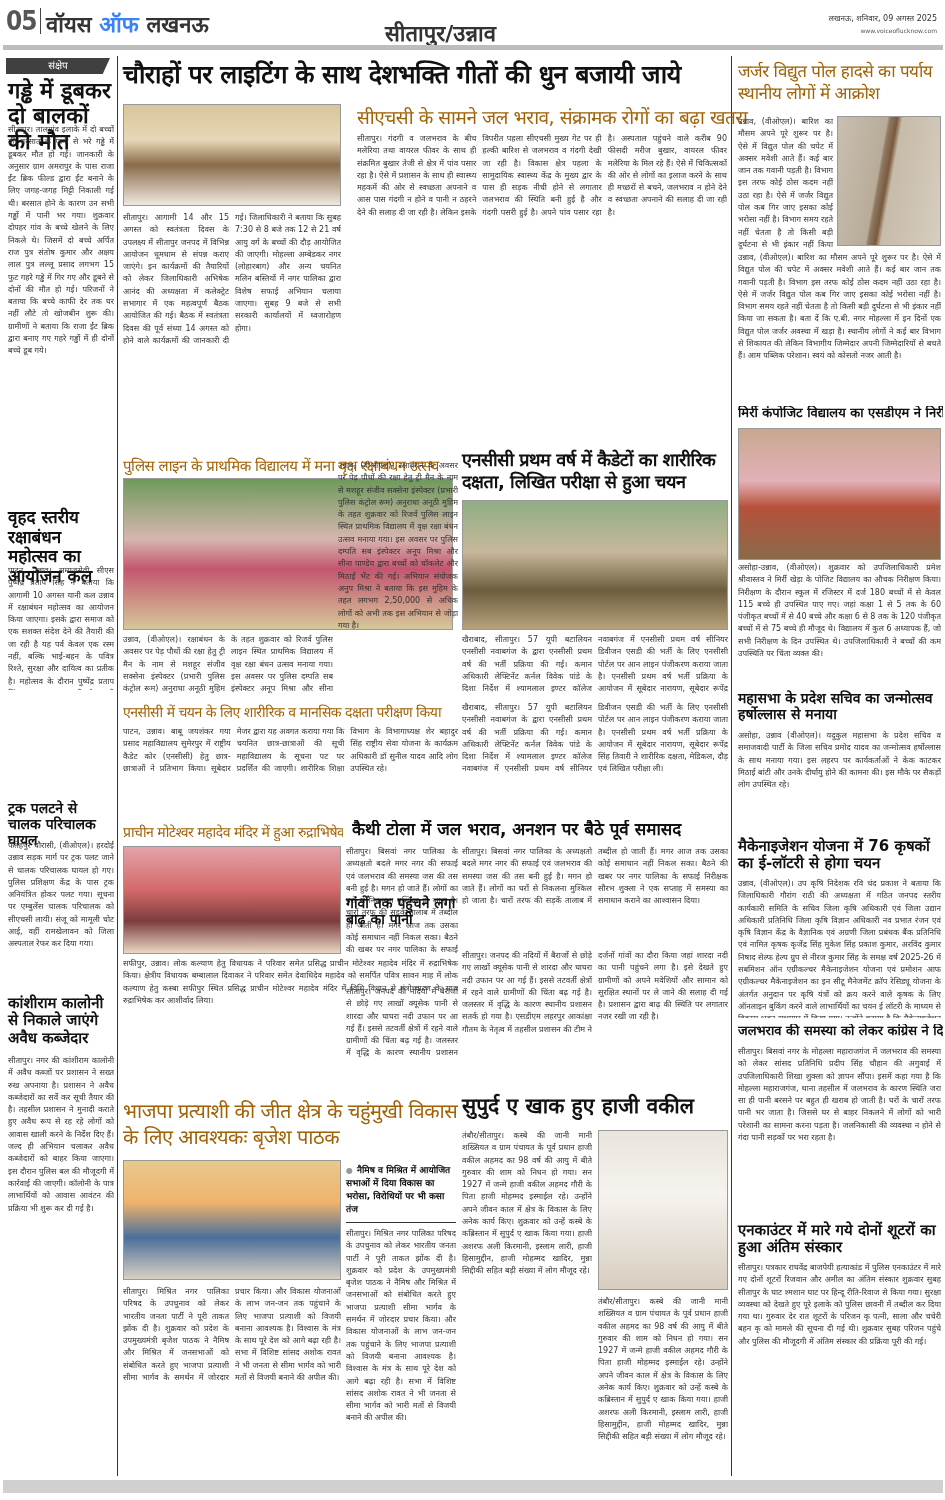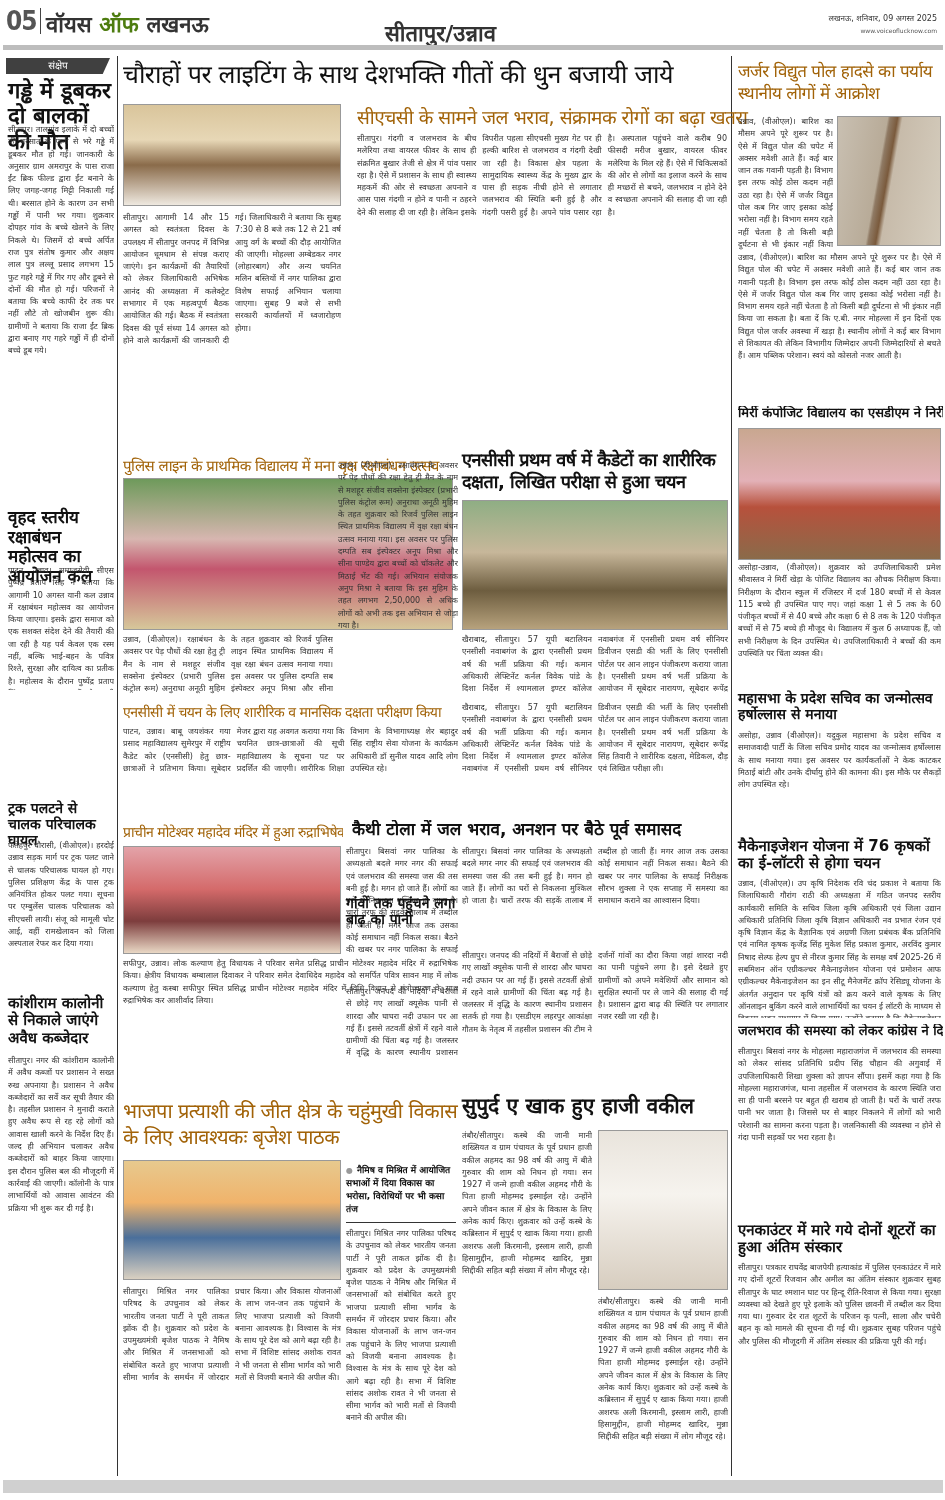--- a/index.html
+++ b/index.html
@@ -2,30 +2,30 @@
 <html><head>
 <meta charset="utf-8">
 <style>
 *{box-sizing:border-box;margin:0;padding:0}
 body{width:945px;height:1500px;background:#fff;font-family:"DejaVu Sans",sans-serif;color:#222;position:relative;overflow:hidden}
 .abs{position:absolute}
 .mast{left:0;top:0;width:945px;height:40px}
 .pgno{left:6px;top:6px;font:bold 26px "DejaVu Sans Condensed","DejaVu Sans",sans-serif;color:#555;letter-spacing:-1px}
 .mastsep{left:40px;top:8px;width:1px;height:26px;background:#444}
 .brand{left:46px;top:8px;font:bold 22px "DejaVu Sans",sans-serif;color:#333}
-.brand .mid{color:#4d7c0f}
+.brand .mid{color:#3b82f6}
 .section{left:385px;top:17px;font:bold 22px "DejaVu Sans",sans-serif;color:#333}
 .dateline{right:8px;top:12px;font-size:8px;color:#333;text-align:left}
 .url{right:8px;top:27px;font-size:6px;color:#555}
 .rule{left:3px;top:45px;width:940px;height:5px;background:#bdbdbd}
 .botrule{left:3px;top:1480px;width:940px;height:13px;background:#d0d0d0}
 .vline{width:1px;background:#333}
 .tag{left:6px;top:58px;width:104px;height:16px;background:#404040;color:#fff;font-size:10px;text-align:center;line-height:16px;clip-path:polygon(0 0,100% 0,93% 100%,0 100%)}
 .h-l{font-weight:bold;color:#111;line-height:1.15}
-.h-xl{font-size:27px;font-weight:normal;color:#111;white-space:nowrap;letter-spacing:-0.5px}
+.h-xl{font-size:27px;font-weight:bold;color:#111;white-space:nowrap;letter-spacing:-0.5px}
 .h-m{font-size:19px;color:#a16207;white-space:nowrap;letter-spacing:-0.5px}
 .h-mb{font-size:18px;font-weight:bold;color:#111;line-height:1.2;letter-spacing:-0.5px}
 .body{font-size:8px;line-height:12.3px;color:#333;text-align:justify;overflow:hidden}
 .photo{overflow:hidden;border:1px solid #999}
 .ph-meeting{background:linear-gradient(180deg,#d9c59b 0%,#e7d7b6 35%,#8a6b4a 60%,#efe9e0 100%)}
 .ph-pole{background:linear-gradient(100deg,#c9c0b2 0%,#b8ab98 40%,#8f7a64 42%,#7a5a3c 48%,#c7bbaa 52%,#d6cebf 100%)}
 .ph-tree{background:linear-gradient(180deg,#6e9a5b 0%,#d7b6b0 40%,#c3566e 60%,#d6c79a 100%)}
 .ph-ncc{background:linear-gradient(180deg,#8fae84 0%,#c7b79a 40%,#6d5d3f 70%,#b7a27d 100%)}
 .ph-class{background:linear-gradient(180deg,#c9a790 0%,#e3b1b7 40%,#b7513c 60%,#8a6b4a 100%)}
 .ph-temple{background:linear-gradient(180deg,#e3a3a9 0%,#d46a6a 40%,#7d3d3d 70%,#e9d8c5 100%)}
@@ -79,21 +79,21 @@
 <div class="abs h-m" style="left:738px;top:60px;width:205px;font-size:17px;white-space:normal;line-height:1.3">जर्जर विद्युत पोल हादसे का पर्याय स्थानीय लोगों में आक्रोश</div>
 <div class="abs photo ph-pole" style="left:837px;top:116px;width:104px;height:130px"></div>
 <div class="abs body" style="left:738px;top:116px;width:95px;height:135px">उन्नाव, (वीओएल)। बारिश का मौसम अपने पूरे शुरूर पर है। ऐसे में विद्युत पोल की चपेट में अक्सर मवेशी आते हैं। कई बार जान तक गवानी पड़ती है। विभाग इस तरफ कोई ठोस कदम नहीं उठा रहा है। ऐसे में जर्जर विद्युत पोल कब गिर जाए इसका कोई भरोसा नहीं है। विभाग समय रहते नहीं चेतता है तो किसी बड़ी दुर्घटना से भी इंकार नहीं किया जा सकता है। बता दें कि ए.बी. नगर मोहल्ला में इन दिनों एक विद्युत पोल जर्जर अवस्था में खड़ा है। स्थानीय लोगों ने कई बार विभाग से शिकायत की लेकिन विभागीय जिम्मेदार अपनी जिम्मेदारियों से बचते हैं। आम पब्लिक परेशान। स्वयं को कोसतो नजर आती है।</div>
 <div class="abs body" style="left:738px;top:252px;width:203px;height:148px">उन्नाव, (वीओएल)। बारिश का मौसम अपने पूरे शुरूर पर है। ऐसे में विद्युत पोल की चपेट में अक्सर मवेशी आते हैं। कई बार जान तक गवानी पड़ती है। विभाग इस तरफ कोई ठोस कदम नहीं उठा रहा है। ऐसे में जर्जर विद्युत पोल कब गिर जाए इसका कोई भरोसा नहीं है। विभाग समय रहते नहीं चेतता है तो किसी बड़ी दुर्घटना से भी इंकार नहीं किया जा सकता है। बता दें कि ए.बी. नगर मोहल्ला में इन दिनों एक विद्युत पोल जर्जर अवस्था में खड़ा है। स्थानीय लोगों ने कई बार विभाग से शिकायत की लेकिन विभागीय जिम्मेदार अपनी जिम्मेदारियों से बचते हैं। आम पब्लिक परेशान। स्वयं को कोसतो नजर आती है।</div>
 
 <div class="abs h-l" style="left:738px;top:406px;width:205px;font-size:13px;white-space:nowrap;overflow:hidden">मिर्री कंपोजिट विद्यालय का एसडीएम ने निरीक्षण किया</div>
 <div class="abs photo ph-class" style="left:738px;top:428px;width:203px;height:132px"></div>
 <div class="abs body" style="left:738px;top:562px;width:203px;height:120px">असोहा-उन्नाव, (वीओएल)। शुक्रवार को उपजिलाधिकारी प्रमेश श्रीवास्तव ने मिर्री खेड़ा के पोजिट विद्यालय का औचक निरीक्षण किया। निरीक्षण के दौरान स्कूल में रजिस्टर में दर्ज 180 बच्चों में से केवल 115 बच्चे ही उपस्थित पाए गए। जहां कक्षा 1 से 5 तक के 60 पंजीकृत बच्चों में से 40 बच्चे और कक्षा 6 से 8 तक के 120 पंजीकृत बच्चों में से 75 बच्चे ही मौजूद थे। विद्यालय में कुल 6 अध्यापक हैं, जो सभी निरीक्षण के दिन उपस्थित थे। उपजिलाधिकारी ने बच्चों की कम उपस्थिति पर चिंता व्यक्त की।</div>
 
 <div class="abs h-l" style="left:738px;top:690px;width:205px;font-size:14px">महासभा के प्रदेश सचिव का जन्मोत्सव हर्षोल्लास से मनाया</div>
-<div class="abs body" style="left:738px;top:730px;width:203px;height:100px">असोहा, उन्नाव (वीओएल)। यदुकुल महासभा के प्रदेश सचिव व समाजवादी पार्टी के जिला सचिव प्रमोद यादव का जन्मोत्सव हर्षोल्लास के साथ मनाया गया। इस अवसर पर कार्यकर्ताओं ने केक काटकर मिठाई बांटी और उनके दीर्घायु होने की कामना की। इस मौके पर सैकड़ों लोग उपस्थित रहे।</div>
+<div class="abs body" style="left:738px;top:730px;width:203px;height:100px">असोहा, उन्नाव (वीओएल)। यदुकुल महासभा के प्रदेश सचिव व समाजवादी पार्टी के जिला सचिव प्रमोद यादव का जन्मोत्सव हर्षोल्लास के साथ मनाया गया। इस लहरप पर कार्यकर्ताओं ने केक काटकर मिठाई बांटी और उनके दीर्घायु होने की कामना की। इस मौके पर सैकड़ों लोग उपस्थित रहे।</div>
 
 <div class="abs h-l" style="left:738px;top:838px;width:205px;font-size:15px">मैकेनाइजेशन योजना में 76 कृषकों का ई-लॉटरी से होगा चयन</div>
 <div class="abs body" style="left:738px;top:878px;width:203px;height:140px">उन्नाव, (वीओएल)। उप कृषि निदेशक रवि चंद प्रकाश ने बताया कि जिलाधिकारी गौरांग राठी की अध्यक्षता में गठित जनपद स्तरीय कार्यकारी समिति के सचिव जिला कृषि अधिकारी एवं जिला उद्यान अधिकारी प्रतिनिधि जिला कृषि विज्ञान अधिकारी नव प्रभात रंजन एवं कृषि विज्ञान केंद्र के वैज्ञानिक एवं अग्रणी जिला प्रबंधक बैंक प्रतिनिधि एवं नामित कृषक कृजेंद्र सिंह मुकेश सिंह प्रकाश कुमार, अरविंद कुमार निषाद सेल्फ हेल्प ग्रुप से नीरज कुमार सिंह के समक्ष वर्ष 2025-26 में सबमिशन ऑन एग्रीकल्चर मैकेनाइजेशन योजना एवं प्रमोशन आफ एग्रीकल्चर मैकेनाइजेशन का इन सीटू मैनेजमेंट क्रॉप रेसिड्यू योजना के अंतर्गत अनुदान पर कृषि यंत्रों को क्रय करने वाले कृषक के लिए ऑनलाइन बुकिंग करने वाले लाभार्थियों का चयन ई लॉटरी के माध्यम से विकास भवन सभागार में किया गया। उन्होंने बताया है कि मैकेनाइजेशन योजना के अंतर्गत कुल 76 कृषकों को ई लॉटरी के माध्यम से चयन किया गया।</div>
 
 <div class="abs h-l" style="left:738px;top:1024px;width:205px;font-size:13px;white-space:nowrap;overflow:hidden">जलभराव की समस्या को लेकर कांग्रेस ने दिया ज्ञापन</div>
 <div class="abs body" style="left:738px;top:1046px;width:203px;height:174px">सीतापुर। बिसवां नगर के मोहल्ला महाराजगंज में जलभराव की समस्या को लेकर सांसद प्रतिनिधि प्रदीप सिंह चौहान की अगुवाई में उपजिलाधिकारी शिखा शुक्ला को ज्ञापन सौंपा। इसमें कहा गया है कि मोहल्ला महाराजगंज, थाना तहसील में जलभराव के कारण स्थिति जरा सा ही पानी बरसने पर बहुत ही खराब हो जाती है। घरों के चारों तरफ पानी भर जाता है। जिससे घर से बाहर निकलने में लोगों को भारी परेशानी का सामना करना पड़ता है। जलनिकासी की व्यवस्था न होने से गंदा पानी सड़कों पर भरा रहता है।</div>
 
 <div class="abs h-l" style="left:738px;top:1222px;width:205px;font-size:15px">एनकाउंटर में मारे गये दोनों शूटरों का हुआ अंतिम संस्कार</div>
 <div class="abs body" style="left:738px;top:1262px;width:203px;height:212px">सीतापुर। पत्रकार राघवेंद्र बाजपेयी हत्याकांड में पुलिस एनकाउंटर में मारे गए दोनों शूटरों रिजवान और अमील का अंतिम संस्कार शुक्रवार सुबह सीतापुर के घाट श्मशान घाट पर हिन्दू रीति-रिवाज से किया गया। सुरक्षा व्यवस्था को देखते हुए पूरे इलाके को पुलिस छावनी में तब्दील कर दिया गया था। गुरुवार देर रात शूटरों के परिजन कृ पत्नी, साला और चचेरी बहन कृ को मामले की सूचना दी गई थी। शुक्रवार सुबह परिजन पहुंचे और पुलिस की मौजूदगी में अंतिम संस्कार की प्रक्रिया पूरी की गई।</div>
 

